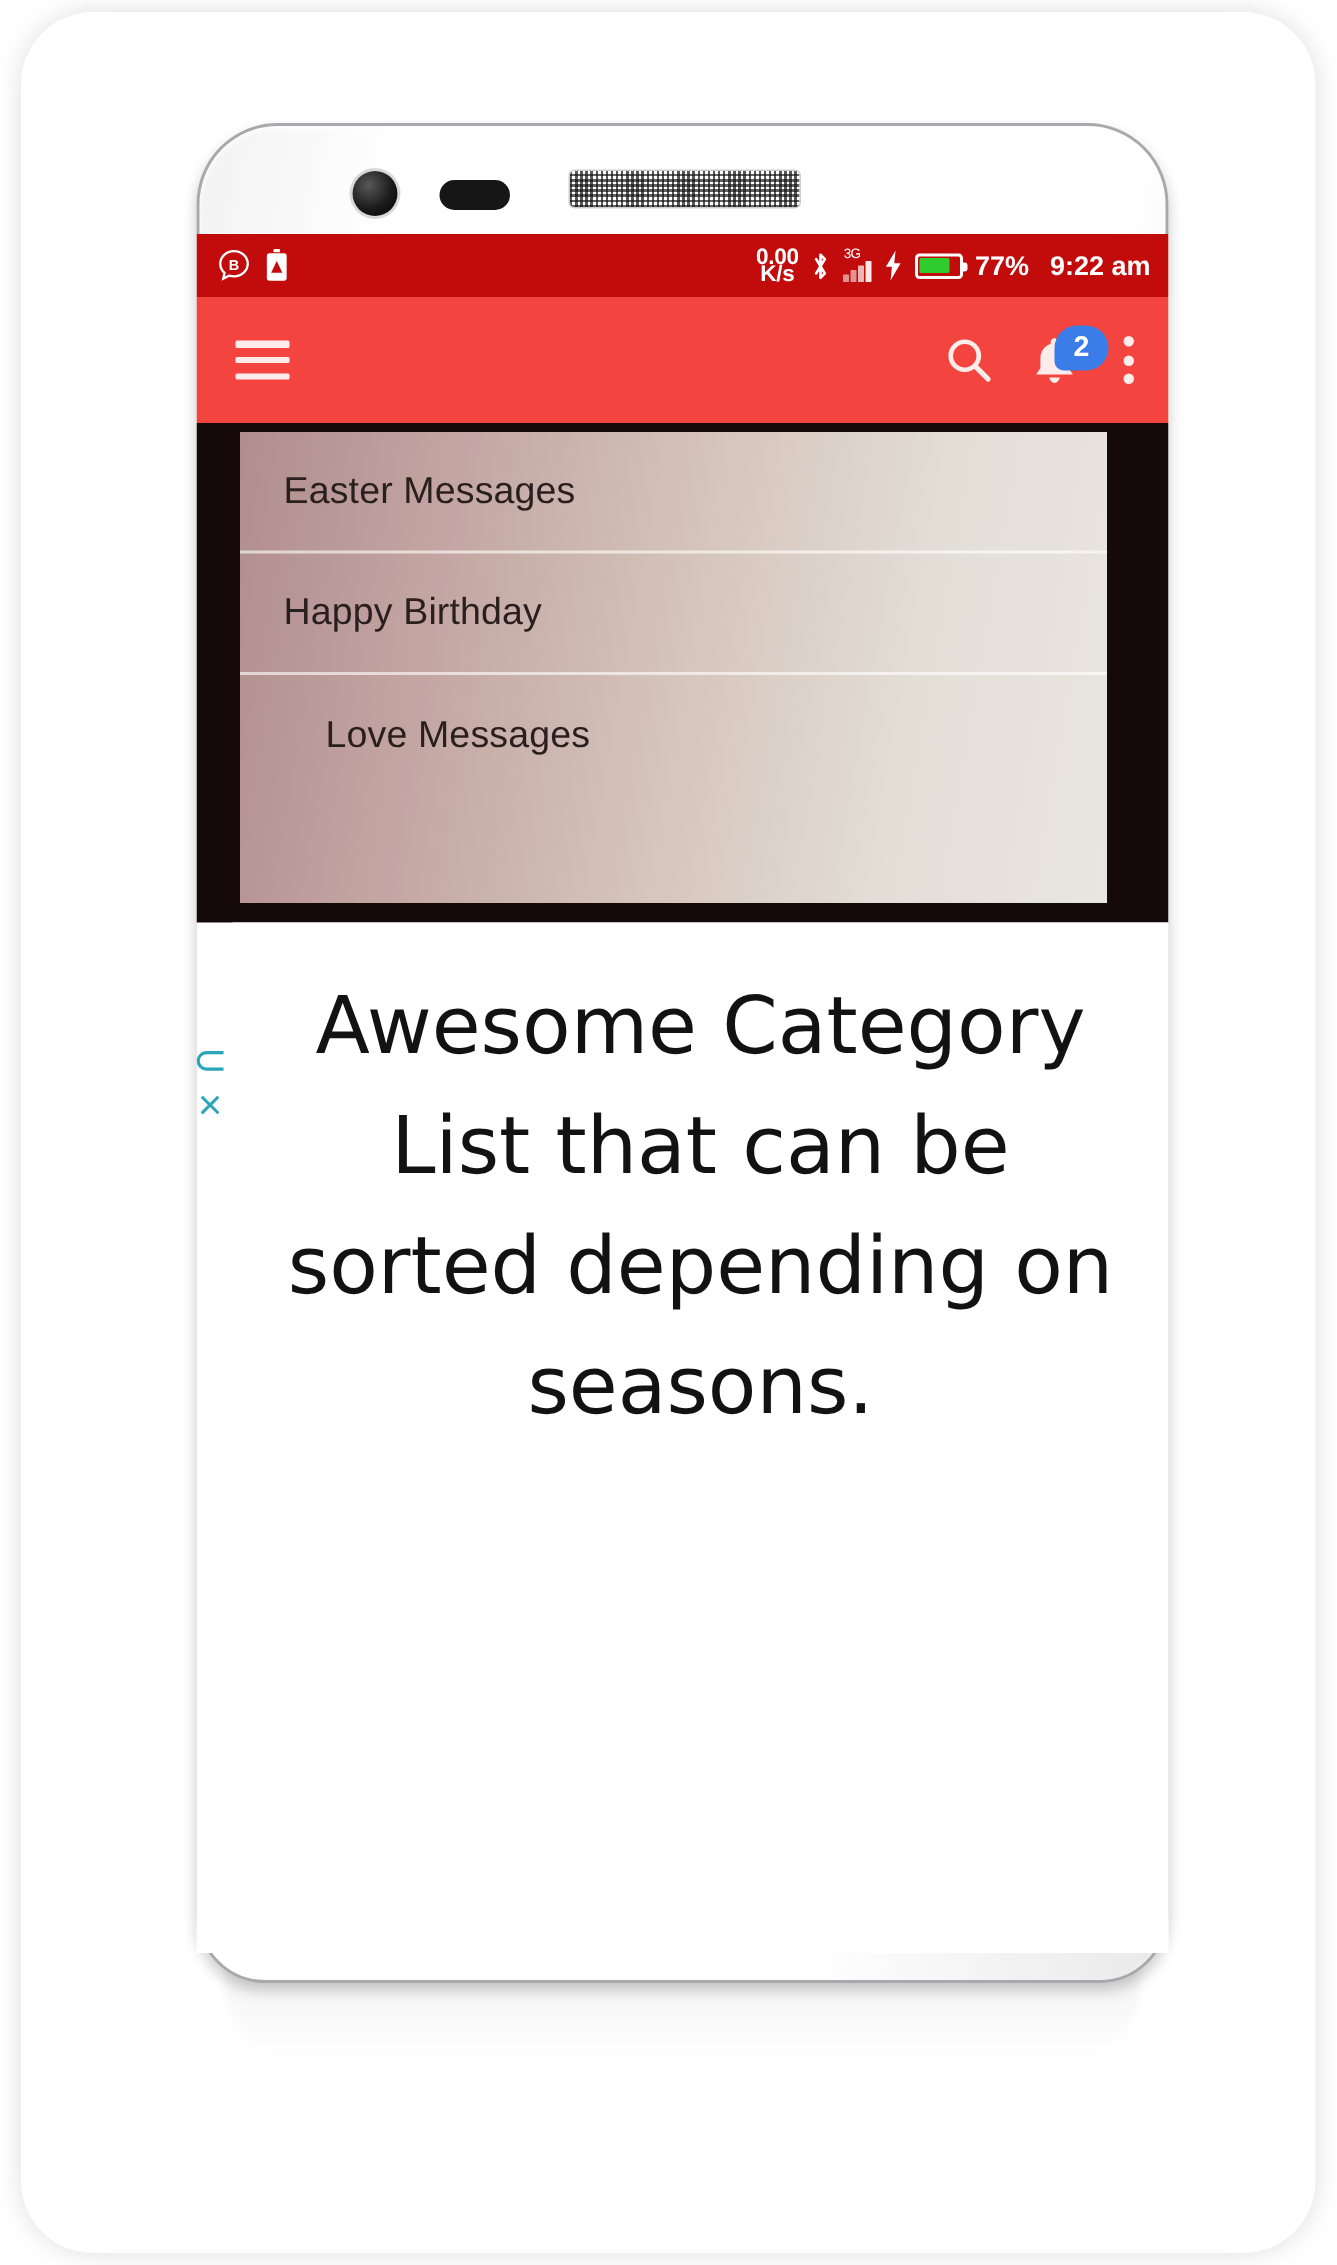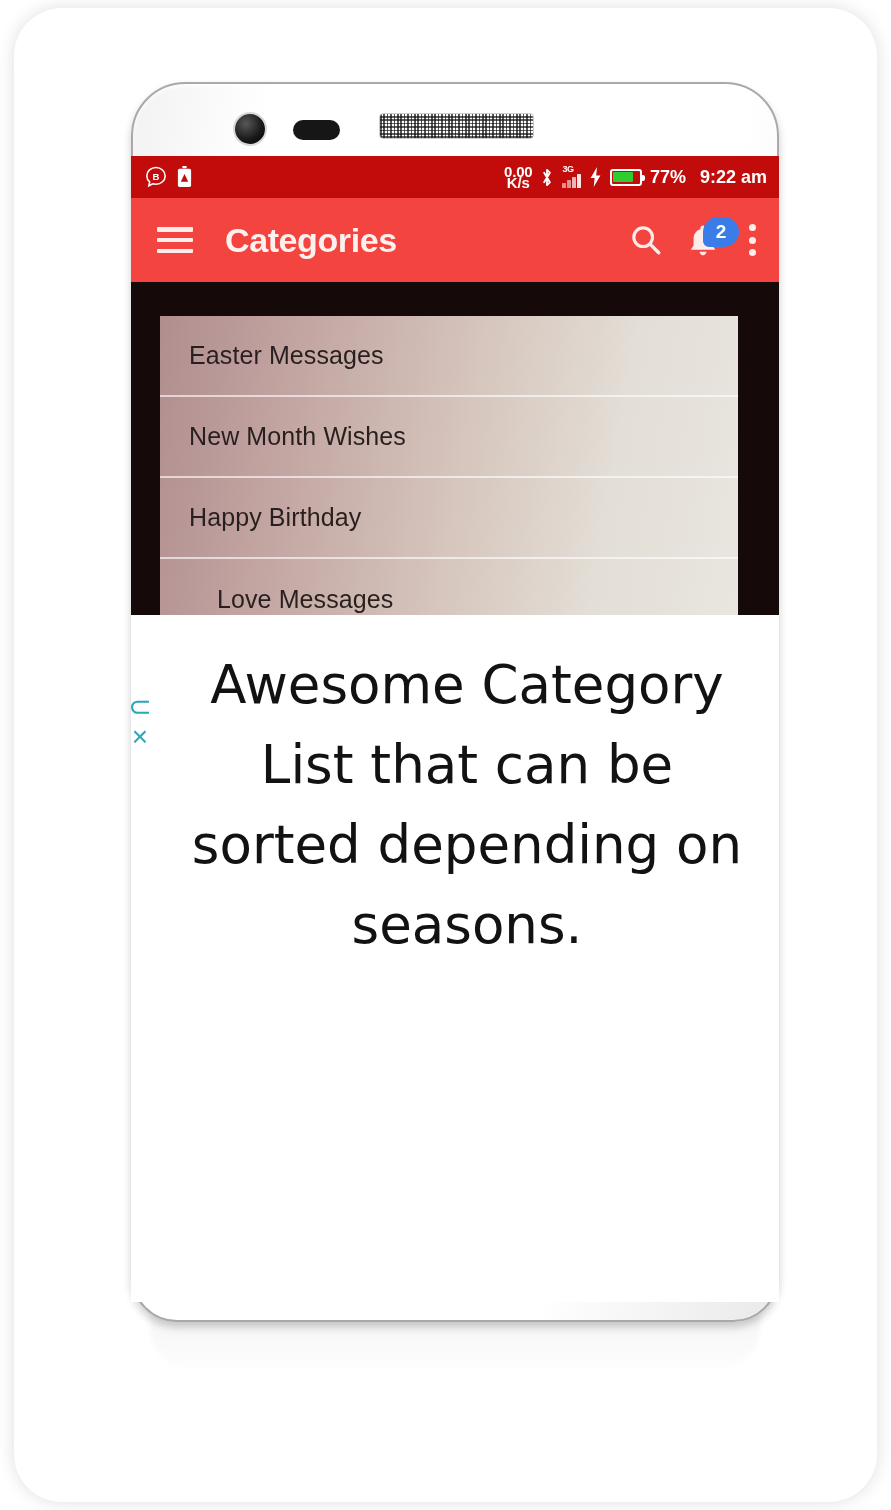--- a/index.html
+++ b/index.html
@@ -137,21 +137,21 @@
   }
   .net-speed span { display: block; }
 
   .icon-bt { width: 14px; height: 21px; display: block; }
 
   .signal-wrap { display: flex; align-items: flex-end; gap: 1.5px; position: relative; padding-top: 7px; }
   .signal-label {
     position: absolute;
     top: -3px; left: 0;
     font-size: 9px;
-    font-weight: bold;
+    font-weight: normal;
     letter-spacing: -0.5px;
   }
   .signal-bar { width: 3.5px; background: #ffffff; border-radius: 0.5px; }
   .signal-bar.b1 { height: 5px;  opacity: .55; }
   .signal-bar.b2 { height: 8px;  opacity: .55; }
   .signal-bar.b3 { height: 11px; opacity: .70; }
   .signal-bar.b4 { height: 14px; opacity: .90; }
 
   .icon-bolt { width: 13px; height: 20px; display: block; }
 
@@ -224,21 +224,21 @@
   
   .shot-region {
     position: relative;
     height: 333px;
     background: #150909;
     overflow: hidden;
   }
   .category-list {
     position: absolute;
     left: 29px;
-    top: 34px;
+    top: 6px;
     width: 578px;
     height: 314px;
     background: linear-gradient(100deg, #b08e8e 0%, #c2a4a1 22%, #d6c6bd 52%, #e3ded6 76%, #e9e6e0 100%);
     overflow: hidden;
   }
   .category-item {
     height: 81px;
     display: flex;
     align-items: center;
     padding-left: 29px;
@@ -359,21 +359,20 @@
       </div>
 
       <div class="app-bar">
 
         <div class="hamburger">
           <i></i>
           <i></i>
           <i></i>
         </div>
 
-        <div class="app-title">Categories</div>
 
         <div class="appbar-actions">
 
           <span class="icon-search">
             <svg viewBox="0 0 24 24" width="34" height="34">
               <circle cx="10" cy="10" r="6.6" fill="none" stroke="#fdecea" stroke-width="2.2"></circle>
               <line x1="14.9" y1="14.9" x2="21" y2="21" stroke="#fdecea" stroke-width="2.4" stroke-linecap="round"></line>
             </svg>
           </span>
 
@@ -393,23 +392,20 @@
             <i></i>
           </div>
         </div>
       </div>
 
       <div class="shot-region">
         <div class="category-list" id="category-list">
 
         <div class="category-item">
               <span>Easter Messages</span>
-            </div>
-            <div class="category-item">
-              <span>New Month Wishes</span>
             </div>
             <div class="category-item">
               <span>Happy Birthday</span>
             </div>
             <div class="category-item">
               <span>Love Messages</span>
             </div>
           </div>
       </div>
 

